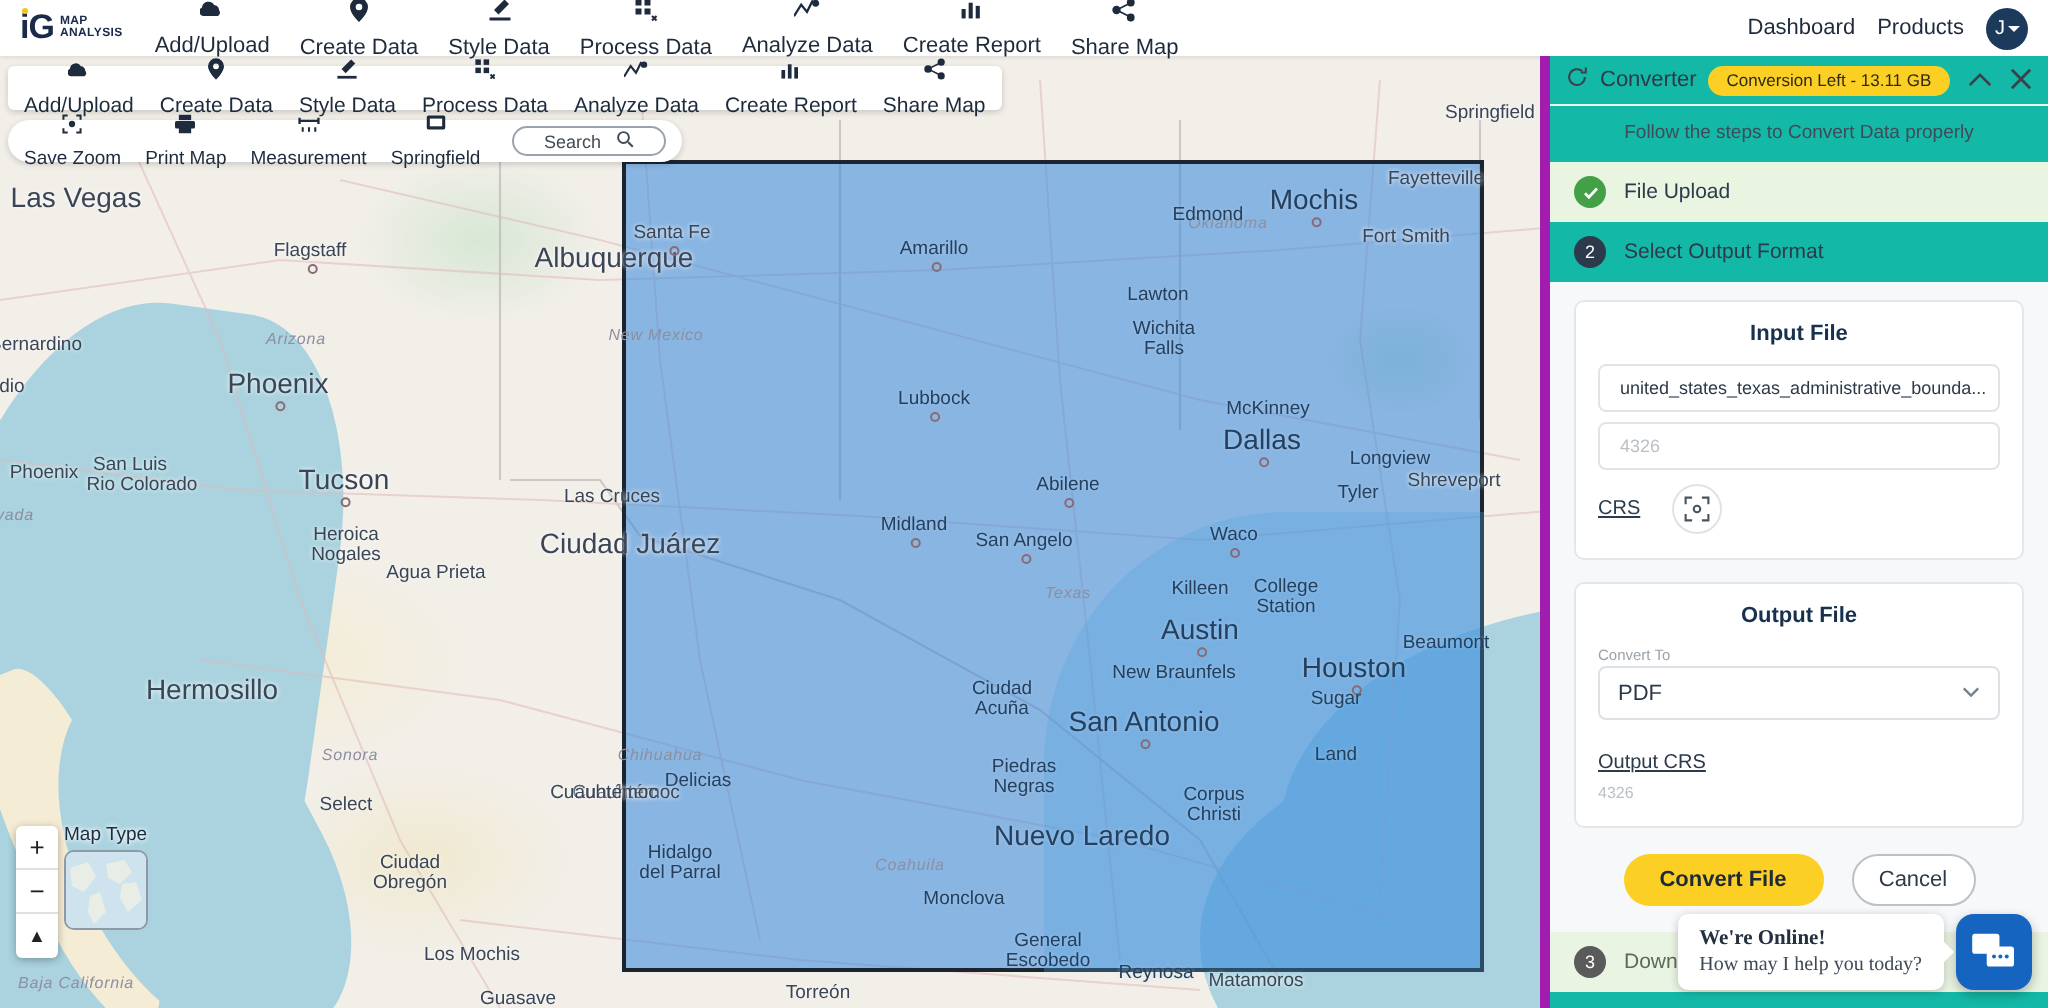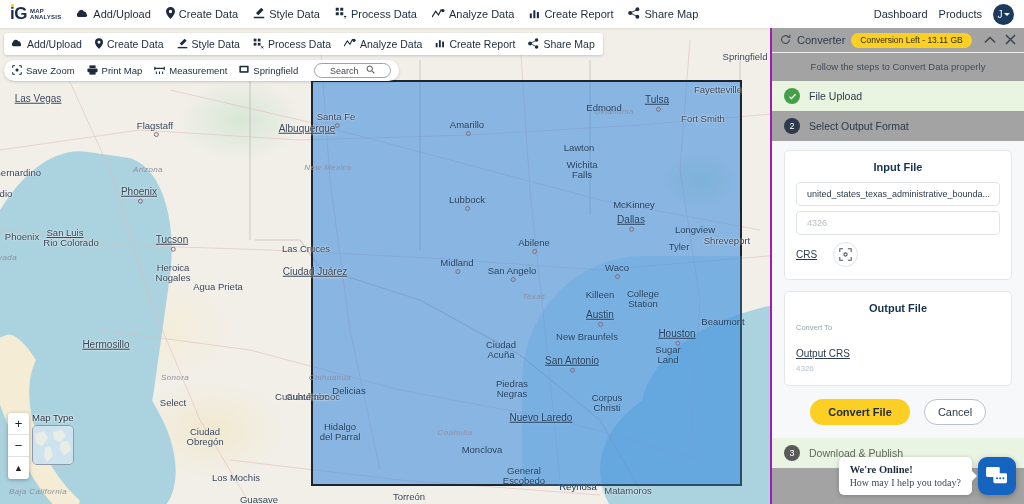--- a/index.html
+++ b/index.html
@@ -77,21 +77,21 @@
   
   .plabel {
     position: absolute; z-index: 7;
     font-family: "Liberation Sans", sans-serif;
     color: #3a4556; white-space: nowrap;
     text-align: center; transform: translate(-50%, -50%);
     line-height: 1.05;
     text-shadow: 0 0 2px rgba(255,255,255,.65), 0 0 3px rgba(255,255,255,.5);
   }
   .plabel.city { font-size: 9.5px; }
-  .plabel.big  { font-size: 10px; text-decoration: underline; }
+  .plabel.big  { font-size: 14px; }
   .plabel.state {
     font-size: 8px; font-style: italic; color: #8d8fa0;
     letter-spacing: .4px; text-shadow: none;
   }
   .plabel.inblue { color: #24405e; text-shadow: 0 0 2px rgba(190,220,245,.5); }
   .plabel.dot::after {
     content: ""; position: absolute; left: 50%; top: 100%;
     width: 3px; height: 3px; margin-left: -1.5px; margin-top: 1px;
     border: 1px solid #8a6a75; border-radius: 50%;
   }
@@ -114,21 +114,21 @@
     position: absolute; left: 1px; top: 0px;
     width: 3px; height: 3px; background: #f5c518; border-radius: 50%;
   }
   .logo-sub {
     font-size: 6px; line-height: 6.5px; color: #1b2a4a;
     font-weight: 700; letter-spacing: .2px;
   }
   .navitem {
     display: flex; align-items: center; gap: 4px;
     font-size: 11px; color: #1e2b3c; margin-right: 15px;
-    cursor: pointer; white-space: nowrap;
+    cursor: pointer; white-space: nowrap; flex-direction: column;
   }
   .navitem svg { flex: none; }
   .nav-right { margin-left: auto; display: flex; align-items: center; gap: 11px; }
   .nav-right .link { font-size: 11px; color: #1e2b3c; cursor: pointer; }
   .avatar {
     width: 21px; height: 21px; border-radius: 50%;
     background: #1b3a5c; color: #fff;
     display: flex; align-items: center; justify-content: center;
     font-size: 10px; gap: 1px; cursor: pointer;
   }
@@ -182,22 +182,22 @@
     text-shadow: 0 0 3px #fff, 0 0 2px #fff;
   }
   .maptype-thumb {
     width: 42px; height: 40px; border: 1px solid #8d9aa6; border-radius: 5px;
     background: #cfe2ef; overflow: hidden; cursor: pointer;
   }
 
   
   .panel {
     position: absolute; right: 0; top: 28px; width: 254px; bottom: 0;
-    background: #a3a3a3; z-index: 40;
-    border-left: 2px solid #a21caf;
+    background: #14b8a6; z-index: 40;
+    border-left: 5px solid #a21caf;
     display: flex; flex-direction: column;
   }
   .panel-head {
     height: 25px; display: flex; align-items: center; gap: 6px;
     padding: 0 8px; border-bottom: 1px solid #eef0f2;
   }
   .panel-title { font-size: 11px; color: #2c3a4b; }
   .badge {
     background: #fbcf23; color: #2e2a14;
     font-size: 8.5px; padding: 2.5px 9px; border-radius: 9px;
@@ -338,21 +338,21 @@
       <div class="sel-gulf"></div>
     </div>
 
     <div id="map-labels">
         <div class="plabel big" style="left: 38px; top: 99px;">Las Vegas</div>
         <div class="plabel city dot" style="left: 155px; top: 126px;">Flagstaff</div>
         <div class="plabel big dot" style="left: 139px; top: 192px;">Phoenix</div>
         <div class="plabel big dot" style="left: 172px; top: 240px;">Tucson</div>
         <div class="plabel state" style="left: 148px; top: 170px;">Arizona</div>
         <div class="plabel city" style="left: 22px; top: 237px;">Phoenix</div>
-        <div class="plabel city" style="left: 65px; top: 233px; text-decoration: underline;">San Luis</div>
+        <div class="plabel city" style="left: 65px; top: 233px;">San Luis</div>
         <div class="plabel city" style="left: 71px; top: 243px;">Rio Colorado</div>
         <div class="plabel city" style="left: 173px; top: 268px;">Heroica</div>
         <div class="plabel city" style="left: 173px; top: 278px;">Nogales</div>
         <div class="plabel city" style="left: 218px; top: 287px;">Agua Prieta</div>
         <div class="plabel big" style="left: 106px; top: 345px;">Hermosillo</div>
         <div class="plabel city" style="left: 173px; top: 403px;">Select</div>
         <div class="plabel city" style="left: 205px; top: 432px;">Ciudad</div>
         <div class="plabel city" style="left: 205px; top: 442px;">Obregón</div>
         <div class="plabel city" style="left: 236px; top: 478px;">Los Mochis</div>
         <div class="plabel state" style="left: 38px; top: 492px;">Baja California</div>
@@ -373,40 +373,40 @@
         <div class="plabel city inblue dot" style="left: 467px; top: 200px;">Lubbock</div>
         <div class="plabel city inblue dot" style="left: 457px; top: 263px;">Midland</div>
         <div class="plabel city inblue dot" style="left: 512px; top: 271px;">San Angelo</div>
         <div class="plabel city inblue dot" style="left: 534px; top: 243px;">Abilene</div>
         <div class="plabel state" style="left: 534px; top: 282px; margin-top: 15px;">Texas</div>
         <div class="plabel city inblue" style="left: 582px; top: 165px;">Wichita</div>
         <div class="plabel city inblue" style="left: 582px; top: 175px;">Falls</div>
         <div class="plabel city inblue" style="left: 579px; top: 148px;">Lawton</div>
         <div class="plabel state" style="left: 614px; top: 112px;">Oklahoma</div>
         <div class="plabel city inblue" style="left: 604px; top: 108px;">Edmond</div>
-        <div class="plabel big inblue dot" style="left: 657px; top: 100px;">Tulsa</div>
+        <div class="plabel big inblue dot" style="left: 657px; top: 100px;">Mochis</div>
         <div class="plabel city" style="left: 703px; top: 119px;">Fort Smith</div>
         <div class="plabel city" style="left: 718px; top: 90px;">Fayetteville</div>
         <div class="plabel city" style="left: 745px; top: 57px;">Springfield</div>
         <div class="plabel city inblue" style="left: 634px; top: 205px;">McKinney</div>
         <div class="plabel big inblue dot" style="left: 631px; top: 220px;">Dallas</div>
         <div class="plabel city inblue" style="left: 695px; top: 230px;">Longview</div>
         <div class="plabel city inblue" style="left: 679px; top: 247px;">Tyler</div>
         <div class="plabel city" style="left: 727px; top: 241px;">Shreveport</div>
         <div class="plabel city inblue dot" style="left: 617px; top: 268px;">Waco</div>
         <div class="plabel city inblue" style="left: 600px; top: 295px;">Killeen</div>
         <div class="plabel city inblue" style="left: 643px; top: 294px;">College</div>
         <div class="plabel city inblue" style="left: 643px; top: 304px;">Station</div>
         <div class="plabel big inblue dot" style="left: 600px; top: 315px;">Austin</div>
         <div class="plabel city inblue" style="left: 587px; top: 337px;">New Braunfels</div>
         <div class="plabel big inblue dot" style="left: 572px; top: 361px;">San Antonio</div>
         <div class="plabel big inblue dot" style="left: 677px; top: 334px;">Houston</div>
         <div class="plabel city inblue" style="left: 723px; top: 322px;">Beaumont</div>
         <div class="plabel city inblue" style="left: 668px; top: 350px;">Sugar</div>
-        <div class="plabel city inblue" style="left: 668px; top: 360px;">Land</div>
+        <div class="plabel city inblue" style="left: 668px; top: 378px;">Land</div>
         <div class="plabel city inblue" style="left: 607px; top: 398px;">Corpus</div>
         <div class="plabel city inblue" style="left: 607px; top: 408px;">Christi</div>
         <div class="plabel city inblue" style="left: 501px; top: 345px;">Ciudad</div>
         <div class="plabel city inblue" style="left: 501px; top: 355px;">Acuña</div>
         <div class="plabel city inblue" style="left: 512px; top: 384px;">Piedras</div>
         <div class="plabel city inblue" style="left: 512px; top: 394px; text-align: right;">Negras</div>
         <div class="plabel big inblue" style="left: 541px; top: 418px;">Nuevo Laredo</div>
         <div class="plabel city inblue" style="left: 524px; top: 471px;">General</div>
         <div class="plabel city inblue" style="left: 524px; top: 481px;">Escobedo</div>
         <div class="plabel city" style="left: 628px; top: 491px;">Matamoros</div>
@@ -703,20 +703,28 @@
                 <path d="M1 5V1h4M15 5V1h-4M1 11v4h4M15 11v4h-4" stroke="#4a545f" stroke-width="1.3" fill="none"></path>
                 <circle cx="8" cy="8" r="2" stroke="#4a545f" stroke-width="1.3" fill="none"></circle>
               </svg>
           </span>
         </div>
       </div>
 
       <div class="card">
         <div class="card-title">Output File</div>
         <div class="sel-label">Convert To</div>
+        <div class="select">
+          <span>PDF</span>
+          <span class="chev">
+            <svg width="9" height="6" viewBox="0 0 10 6">
+                <path d="M1 1l4 4 4-4" stroke="#73808d" stroke-width="1.3" fill="none"></path>
+              </svg>
+          </span>
+        </div>
         <div class="out-crs">
           <span class="crs-link">Output CRS</span>
           <div class="val">4326</div>
         </div>
       </div>
 
       <div class="btn-row">
         <button class="btn btn-primary">Convert File</button>
         <button class="btn btn-ghost">Cancel</button>
       </div>

